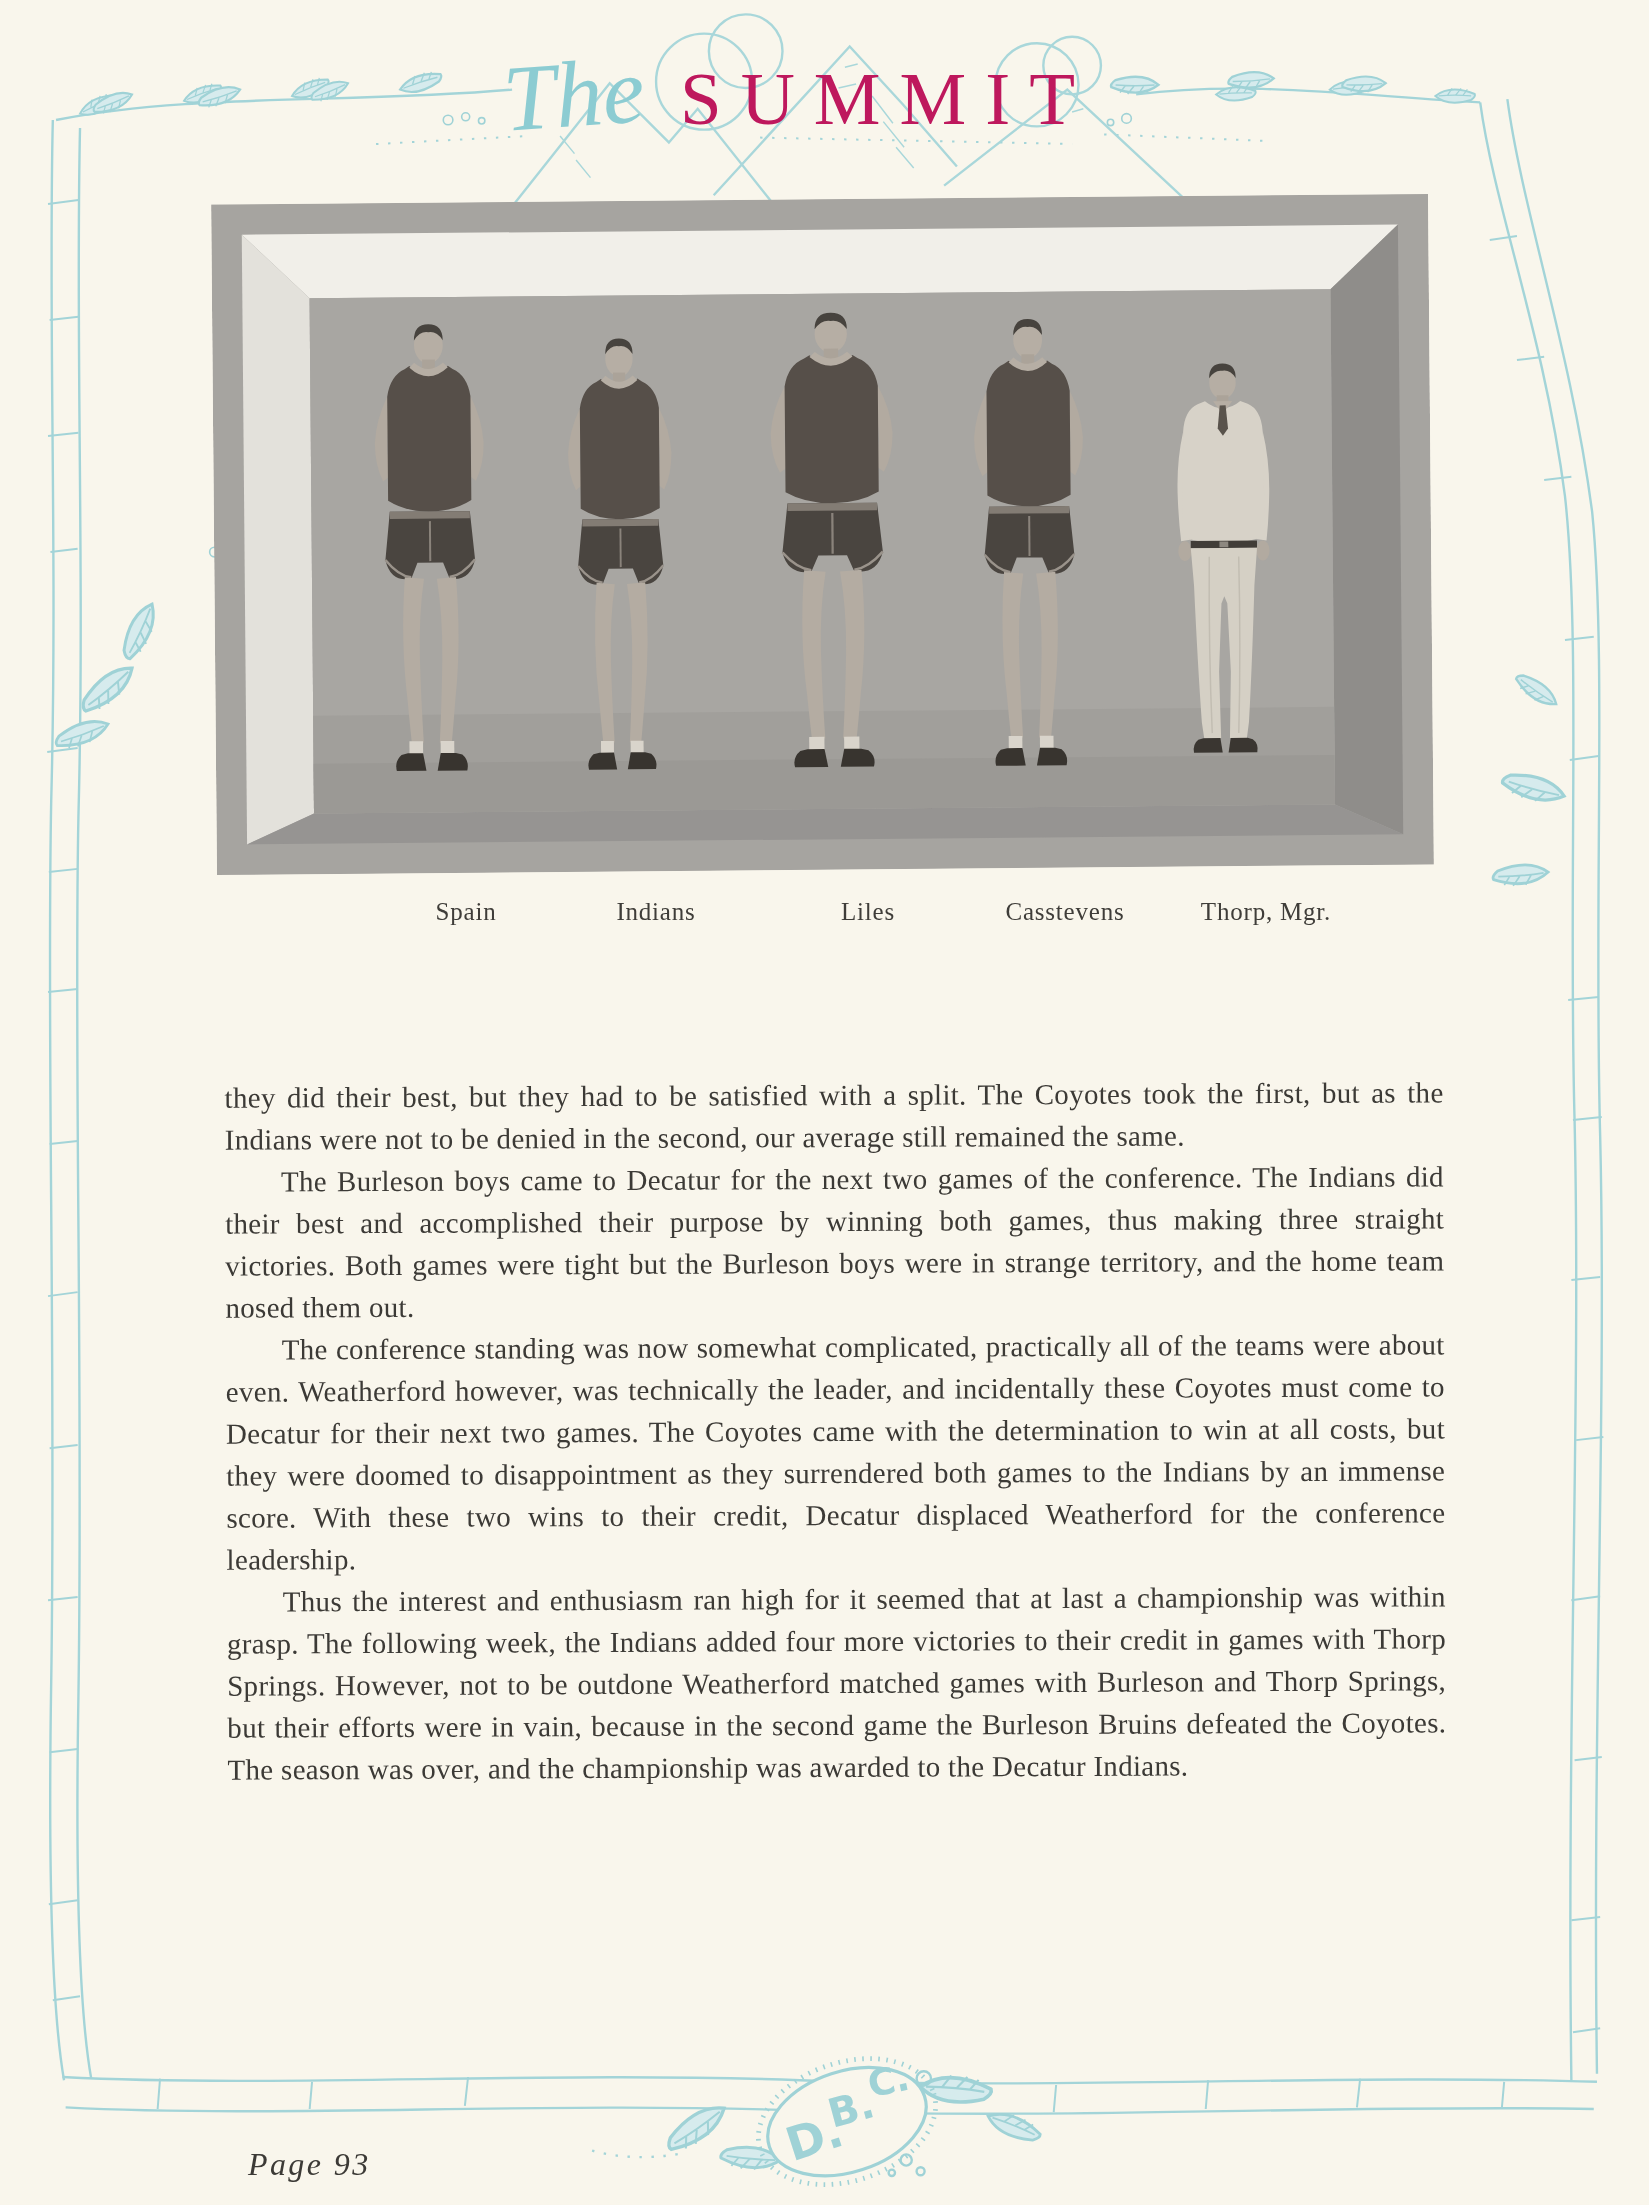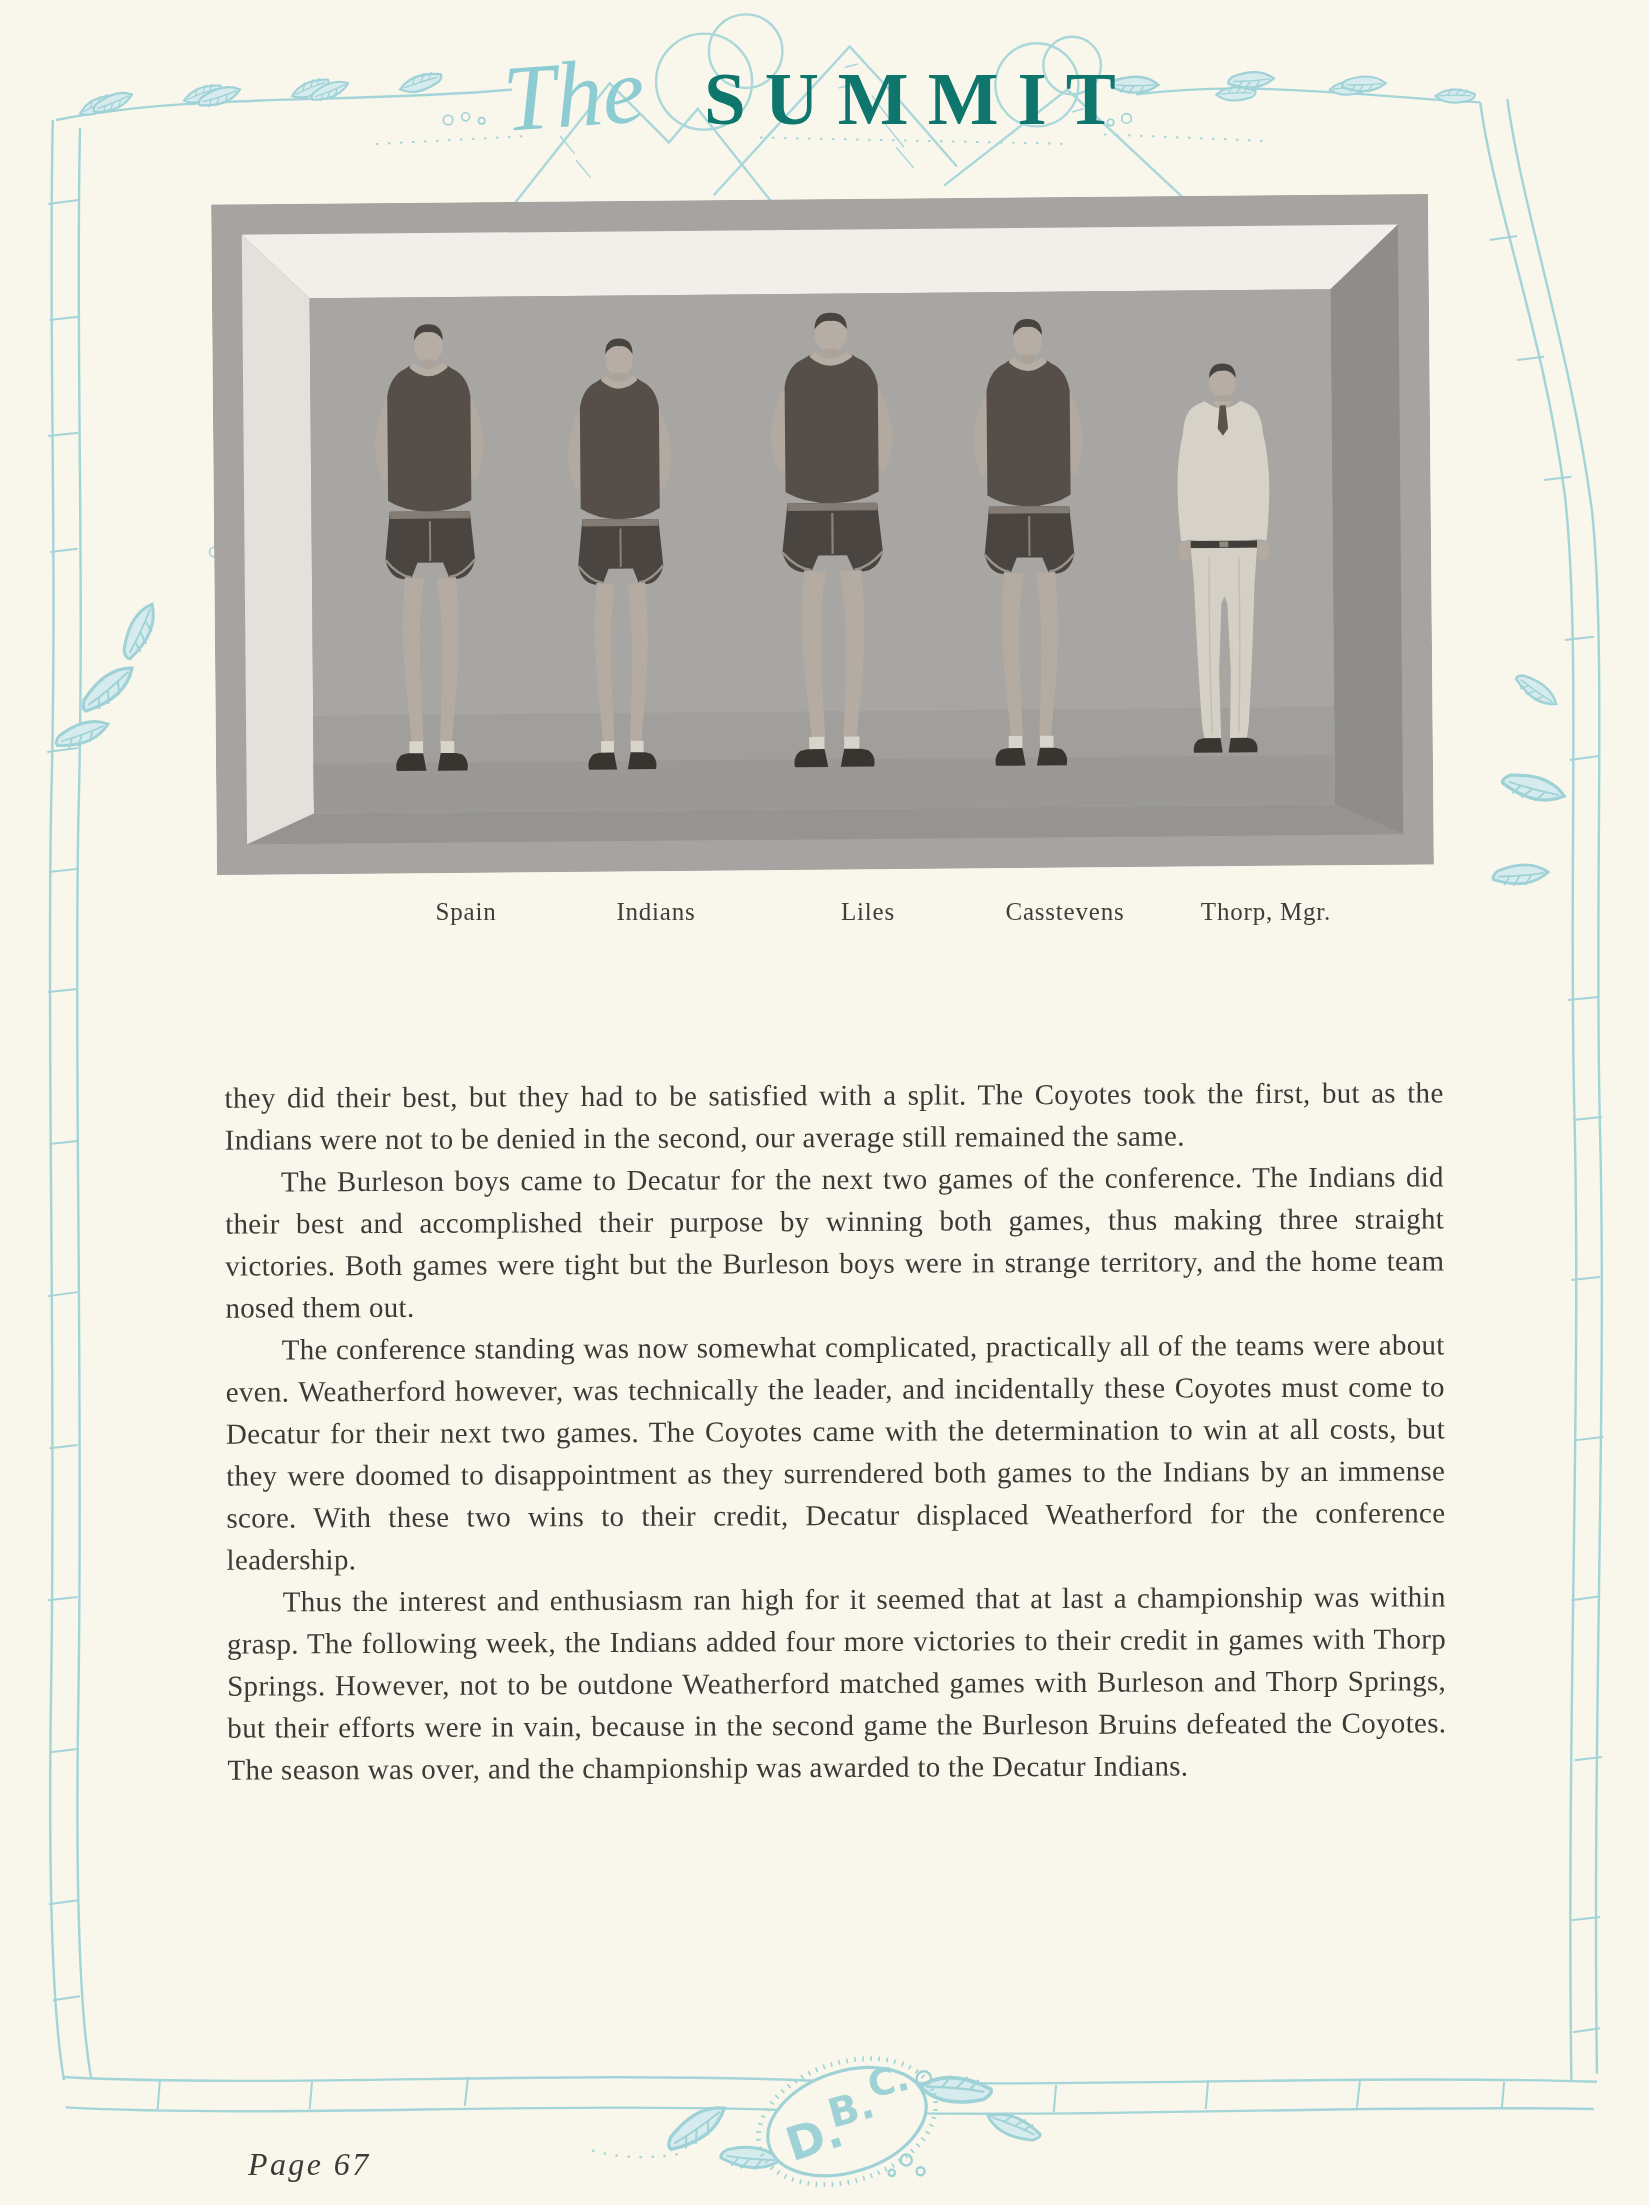--- a/index.html
+++ b/index.html
@@ -3,22 +3,22 @@
 <meta charset="utf-8">
 <style>
   html,body{margin:0;padding:0;}
   body{width:1649px;height:2205px;background:#f9f6ec;overflow:hidden;
        font-family:"Liberation Serif", serif;}
   .page{position:relative;width:1649px;height:2205px;background:#f9f6ec;}
 
   
   .title-the{position:absolute;left:503px;top:40px;font-family:"Liberation Serif",serif;
     font-style:italic;font-size:94px;color:#8cccd2;transform:rotate(-4deg);}
-  .title-summit{position:absolute;left:704px;top:56px;font-family:"Liberation Serif",serif;
-    font-size:75px;letter-spacing:19px;color:#0f766e;font-weight:bold;}
+  .title-summit{position:absolute;left:680px;top:56px;font-family:"Liberation Serif",serif;
+    font-size:75px;letter-spacing:19px;color:#be185d;font-weight:normal;}
 
   
   .photo{position:absolute;left:214px;top:199px;width:1217px;height:671px;
     transform:rotate(-0.5deg);}
   .photo svg{display:block;}
 
   
   .caption{position:absolute;top:898px;transform:translateX(-50%);
     font-size:25px;color:#3f3d39;letter-spacing:0.8px;white-space:nowrap;margin-left:36px;}
 
@@ -211,16 +211,16 @@
     <text x="122" y="110" font-size="50" transform="rotate(-15 122 110)">B.</text>
     <text x="170" y="72" font-size="46" transform="rotate(-12 170 72)">C.</text>
     <g fill="none" stroke="#9fd2d6" stroke-width="3">
       <circle cx="236" cy="48" r="9"></circle>
         <circle cx="214" cy="150" r="7"></circle>
       <circle cx="232" cy="164" r="5"></circle>
         <circle cx="196" cy="166" r="4"></circle>
     </g>
   </svg>
 
-  <div class="page-number">Page 67</div>
+  <div class="page-number">Page 93</div>
 
 </div>
 
 
 </body></html>

